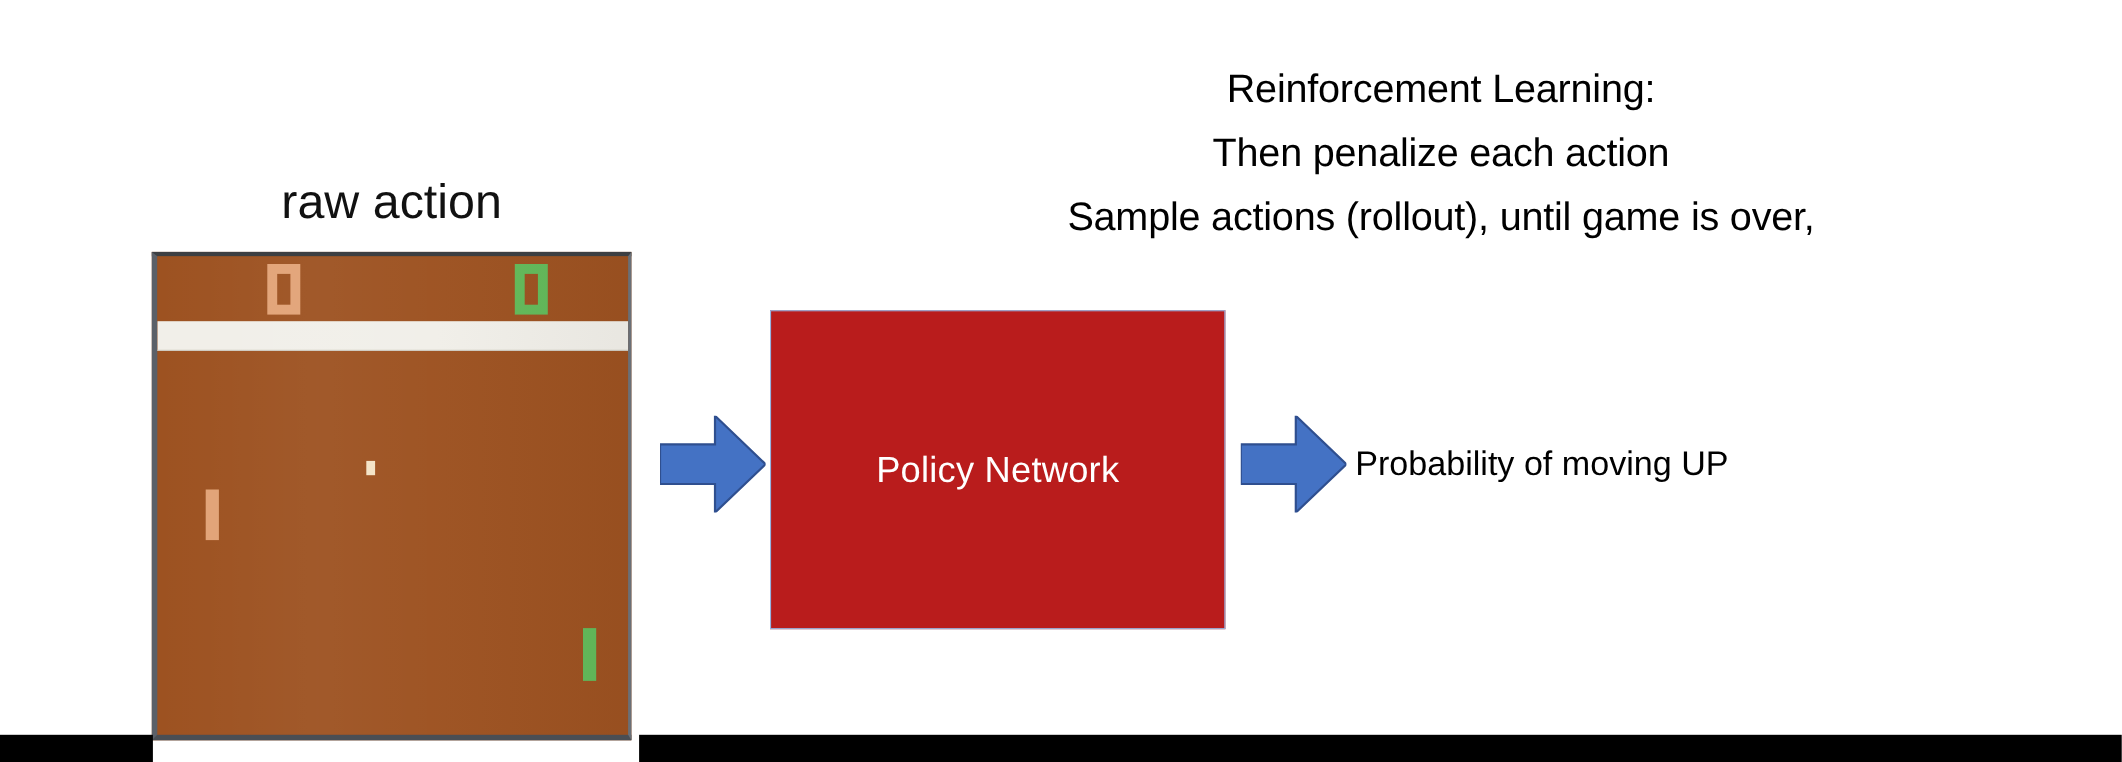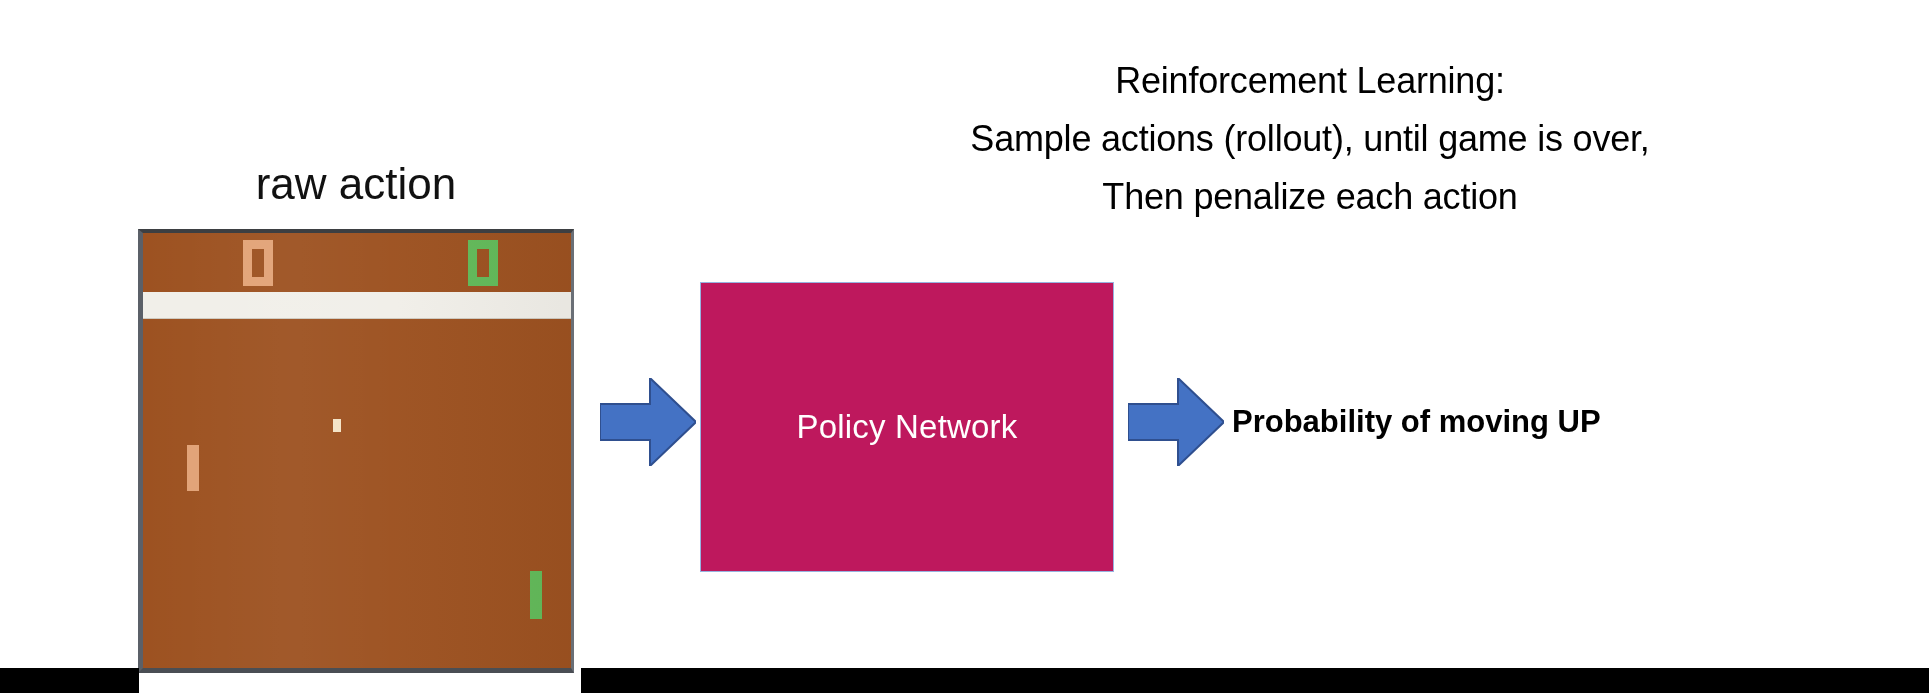--- a/index.html
+++ b/index.html
@@ -142,21 +142,21 @@
   .arrow-in  { left: 600px; top: 378px; }
   .arrow-out { left: 1128px; top: 378px; }
 
   
   .policy-box {
     position: absolute;
     left: 700px;
     top: 282px;
     width: 414px;
     height: 290px;
-    background: #be185d;
+    background: #b91c1c;
     border: 1px solid #97b3e0;
     box-sizing: border-box;
     display: flex;
     align-items: center;
     justify-content: center;
   }
   .policy-box-label {
     color: #ffffff;
     font-family: "Liberation Sans", sans-serif;
     font-size: 33px;
@@ -166,42 +166,41 @@
 
   
   .output-label {
     position: absolute;
     left: 1232px;
     top: 404px;
     font-family: "Liberation Sans", sans-serif;
     font-size: 31px;
     color: #000000;
     white-space: nowrap;
-    font-weight: bold;
   }
 
   
   .bottom-bar {
     position: absolute;
     height: 25px;
     bottom: 0;
     background: #000000;
   }
   .bottom-bar-left  { left: 0;     width: 139px; }
   .bottom-bar-right { left: 581px; width: 1348px; }
 </style>
 </head>
 <body>
 
 <div id="slide">
 
   <div class="heading">
     <span class="hline">Reinforcement Learning:</span>
+    <span class="hline">Then penalize each action</span>
     <span class="hline">Sample actions (rollout), until game is over,</span>
-    <span class="hline">Then penalize each action</span>
   </div>
 
   <div class="raw-pixels-label">raw action</div>
 
   <div class="pong">
     <div class="pong-score-band">
       <div class="digit digit-left"></div>
       <div class="digit digit-right"></div>
     </div>
     <div class="pong-divider"></div>

